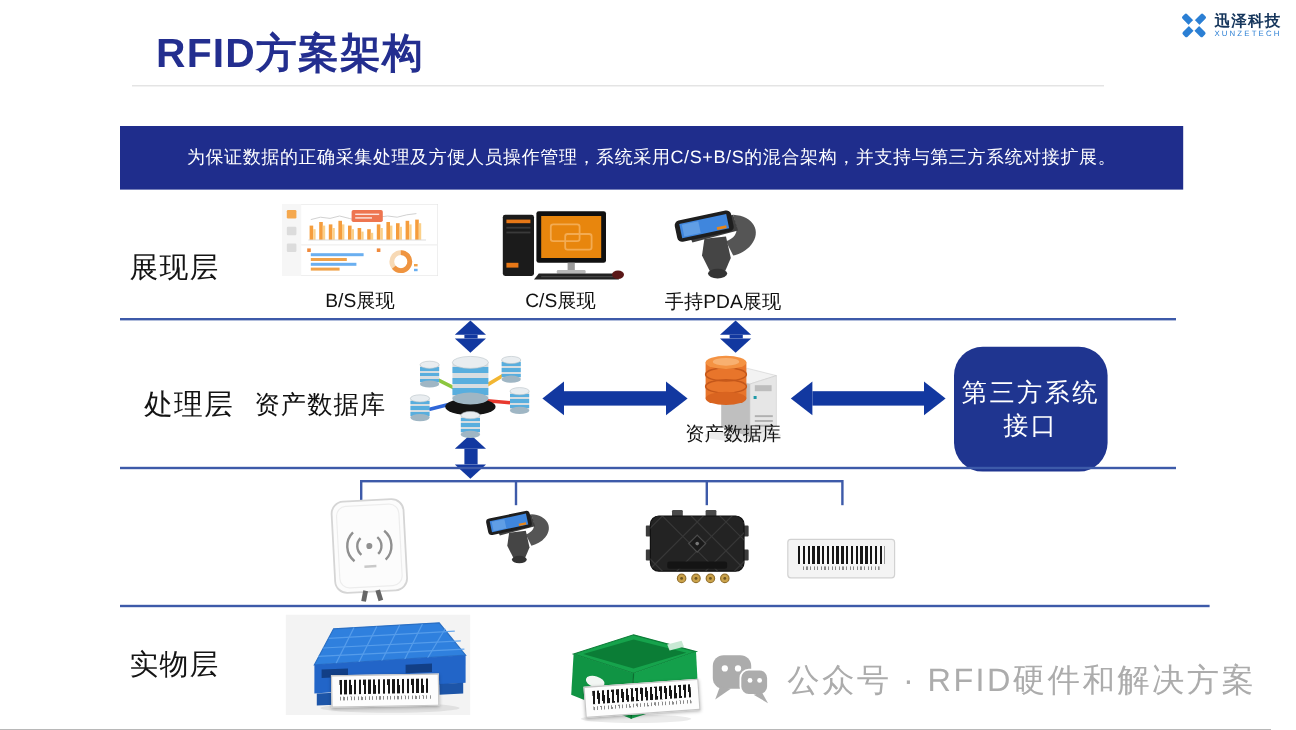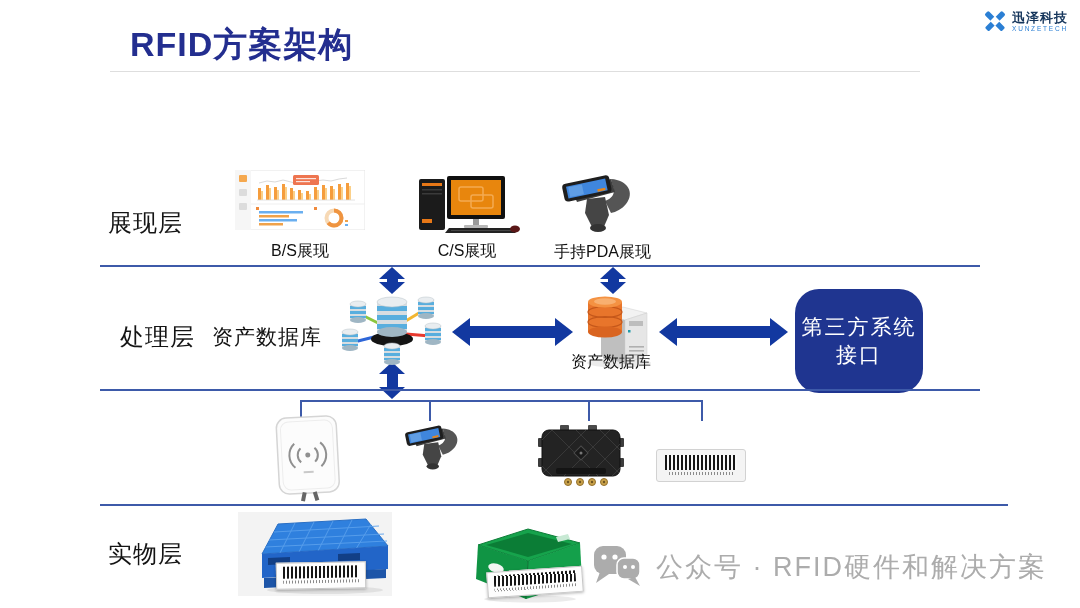--- a/index.html
+++ b/index.html
@@ -58,20 +58,23 @@
       <rect x="1" y="10.5" width="24" height="5.5" rx="1.5" fill="var(--logo-blue)" transform="rotate(45 13 13)"></rect>
       <rect x="1" y="10.5" width="24" height="5.5" rx="1.5" fill="var(--logo-blue)" transform="rotate(-45 13 13)"></rect>
       <rect x="9.5" y="9.5" width="7" height="7" fill="#fff" transform="rotate(45 13 13)"></rect>
     </svg>
     <div style="margin-left:4px;padding-top:3px;">
       <div class="logo-name">迅泽科技</div>
       <div class="logo-sub">XUNZETECH</div>
     </div>
   </div>
 
+  <div class="abs banner" style="left:100px;top:105px;width:886px;height:53px;">
+    <span>为保证数据的正确采集处理及方便人员操作管理，系统采用C/S+B/S的混合架构，并支持与第三方系统对接扩展。</span>
+  </div>
 
   <div class="abs layer-label" style="left:108px;top:207px;">展现层</div>
 
   <svg class="abs" style="left:235px;top:170px;" width="130" height="60" viewBox="0 0 130 60">
     <rect x="0" y="0" width="130" height="60" fill="#ffffff" stroke="#e4e4e4"></rect>
     <rect x="0" y="0" width="16" height="60" fill="#f6f6f6"></rect>
     <rect x="4" y="5" width="8" height="7" rx="1" fill="#f5a84e"></rect>
     <rect x="4" y="19" width="8" height="7" rx="1" fill="#dcdcdc"></rect>
     <rect x="4" y="33" width="8" height="7" rx="1" fill="#dcdcdc"></rect>
     <polyline points="24,13 32,11 40,12 48,10 56,12 64,14 72,13 80,11 88,10 96,11 104,9 112,8" fill="none" stroke="#cfcfcf" stroke-width="0.8"></polyline>

